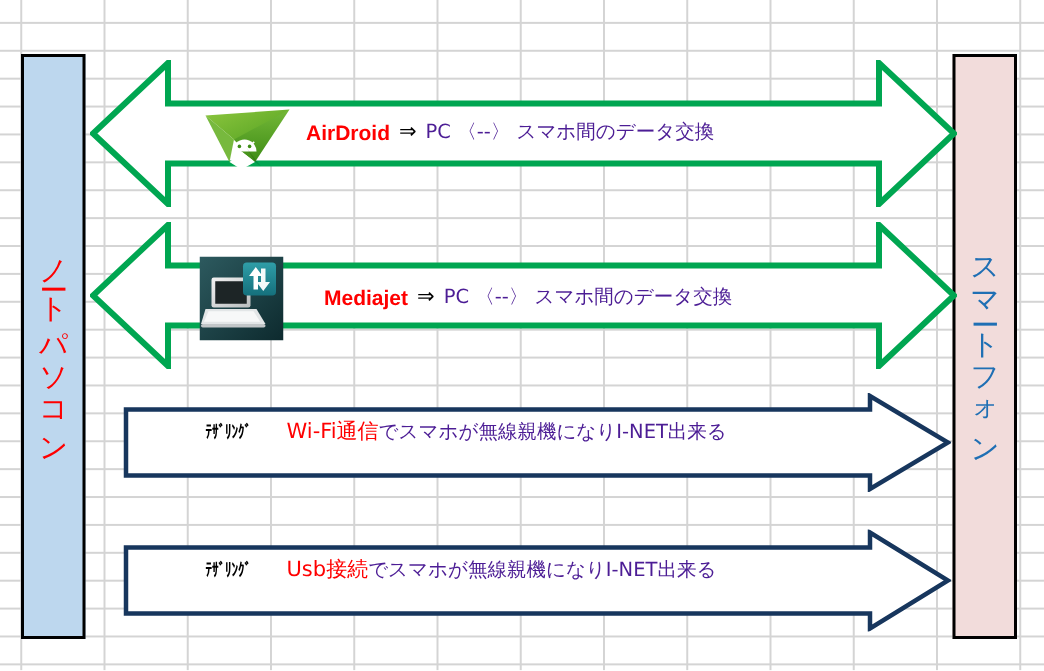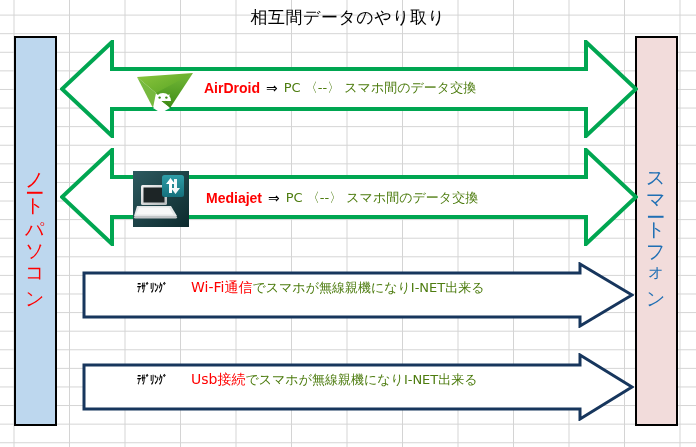--- a/index.html
+++ b/index.html
@@ -88,55 +88,54 @@
     font-weight: bold;
     font-size: 14px;
     font-family: "Liberation Sans", sans-serif;
   }
   .label .rest {
     color: #000000;
     font-size: 14px;
     margin-left: 6px;
   }
   .label .rest-jp {
-    color: #4d7c0f;
+    color: #4c1d95;
     font-size: 13px;
   }
   .label .pre {
     color: #000000;
     font-size: 12px;
     font-weight: bold;
     margin-right: 12px;
     transform: scaleX(0.72);
     transform-origin: left center;
     letter-spacing: 0px;
   }
   .label .hl {
     color: #ff0000;
     font-weight: normal;
     font-size: 14px;
   }
   #label-airdroid { left: 204px; top: 79px; }
-  #label-mediajet { left: 206px; top: 189px; }
+  #label-mediajet { left: 216px; top: 189px; }
   #label-wifi     { left: 137px; top: 279px; }
   #label-usb      { left: 137px; top: 371px; }
 
   
   .icon-box { position: absolute; }
   #icon-airdroid { left: 134px; top: 68px; width: 62px; height: 48px; }
   #icon-mediajet { left: 133px; top: 171px; width: 56px; height: 56px; }
 </style>
 </head>
 <body>
 
 <div id="canvas">
 
   <div id="grid"></div>
 
-  <div id="title">相互間データのやり取り</div>
 
   <div class="endbox" id="box-left">
     <span class="vtext">ノートパソコン</span>
   </div>
 
   <div class="endbox" id="box-right">
     <span class="vtext">スマートフォン</span>
   </div>
 
   <div class="arrow-wrap" style="left:60px; top:40px;">

